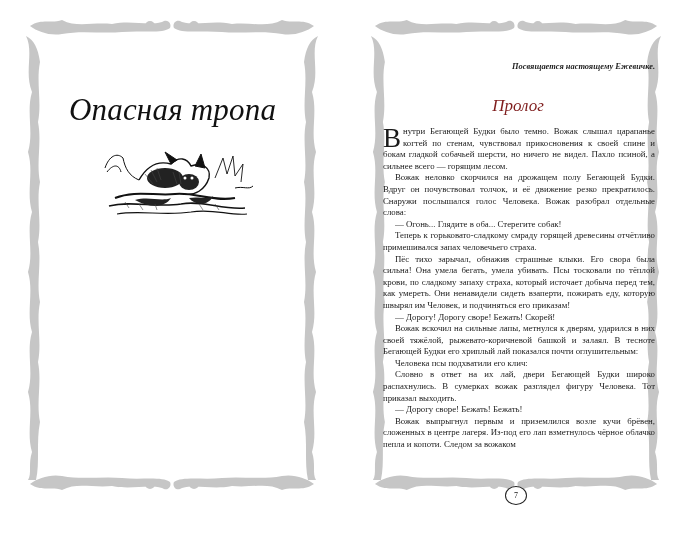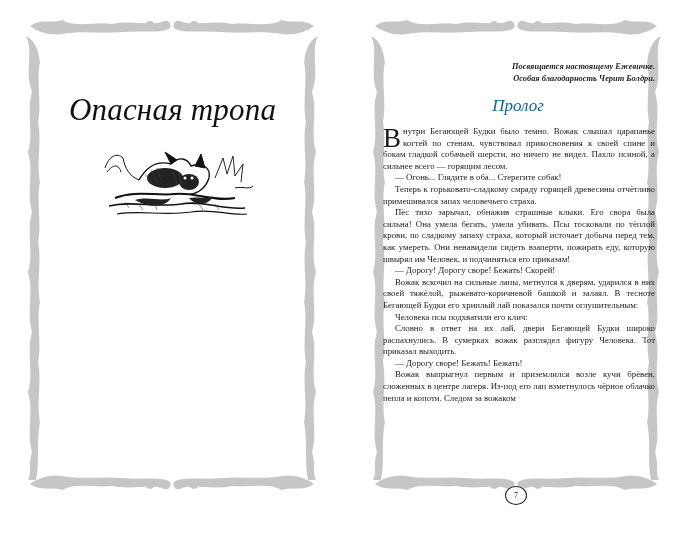--- a/index.html
+++ b/index.html
@@ -25,21 +25,21 @@
   }
   .illustration { position: absolute; left: 95px; top: 138px; width: 160px; height: 82px; }
 
   .dedication {
     position: absolute; right: 36px; top: 61px; text-align: right;
     font-family: "Liberation Serif", serif; font-style: italic; font-weight: bold;
     font-size: 8.4px; line-height: 12px; color: #222; margin-left: 38px;
   }
   .chapter-title {
     position: absolute; left: 0; width: 346px; top: 96px; text-align: center;
-    font-family: "Liberation Serif", serif; font-style: italic; font-size: 17px; color: #0369a1;
+    font-family: "Liberation Serif", serif; font-style: italic; font-size: 17px; color: #7f1d1d;
   }
   .body-text {
     position: absolute; left: 38px; width: 272px; top: 126px;
     font-family: "Liberation Serif", serif; font-size: 8.8px; line-height: 11.6px; color: #1a1a1a;
     text-align: justify; hyphens: auto;
   }
   .body-text p { margin: 0; text-indent: 12px; }
   .body-text p.first { text-indent: 0; }
   .dropcap {
     float: left; font-size: 27px; line-height: 22px; margin: 1px 2px 0 0; font-family: "Liberation Serif", serif;
@@ -120,27 +120,27 @@
         <circle cx="128" cy="472" r="5"></circle>
           <circle cx="172" cy="472" r="5"></circle>
         <path d="M4 24 C12 40 2 60 10 80 C4 100 12 120 6 140 C12 160 4 180 10 200 C4 220 12 240 6 260 C12 280 4 300 10 320 C4 340 12 360 6 380 C12 400 4 420 10 440 C6 452 10 462 6 468 L14 468 C18 450 14 430 18 410 C14 390 20 370 16 350 C20 330 14 310 18 290 C14 270 20 250 16 230 C20 210 14 190 18 170 C14 150 20 130 16 110 C20 90 14 70 18 50 C16 36 12 28 4 24 Z"></path>
         <path d="M296 24 C288 40 298 60 290 80 C296 100 288 120 294 140 C288 160 296 180 290 200 C296 220 288 240 294 260 C288 280 296 300 290 320 C296 340 288 360 294 380 C288 400 296 420 290 440 C294 452 290 462 294 468 L286 468 C282 450 286 430 282 410 C286 390 280 370 284 350 C280 330 286 310 282 290 C286 270 280 250 284 230 C280 210 286 190 282 170 C286 150 280 130 284 110 C280 90 286 70 282 50 C284 36 288 28 296 24 Z"></path>
       </g>
     </svg>
   </div>
 
   <div class="dedication">
     <div>Посвящается настоящему Ежевичке.</div>
-    <div>Особая благодарность Черит Болдри.</div>
   </div>
 
   <div class="chapter-title">Пролог</div>
 
   <div class="body-text">
     <p class="first"><span class="dropcap">В</span><span>нутри Бегающей Будки было темно. Вожак слышал царапанье когтей по стенам, чувствовал прикосновения к своей спине и бокам гладкой собачьей шерсти, но ничего не видел. Пахло псиной, а сильнее всего — горящим лесом.</span></p>
+    <p>Вожак неловко скорчился на дрожащем полу Бегающей Будки. Вдруг он почувствовал толчок, и её движение резко прекратилось. Снаружи послышался голос Человека. Вожак разобрал отдельные слова:</p>
     <p>— Огонь... Глядите в оба... Стерегите собак!</p>
     <p>Теперь к горьковато-сладкому смраду горящей древесины отчётливо примешивался запах человечьего страха.</p>
     <p>Пёс тихо зарычал, обнажив страшные клыки. Его свора была сильна! Она умела бегать, умела убивать. Псы тосковали по тёплой крови, по сладкому запаху страха, который источает добыча перед тем, как умереть. Они ненавидели сидеть взаперти, пожирать еду, которую швырял им Человек, и подчиняться его приказам!</p>
     <p>— Дорогу! Дорогу своре! Бежать! Скорей!</p>
     <p>Вожак вскочил на сильные лапы, метнулся к дверям, ударился в них своей тяжёлой, рыжевато-коричневой башкой и залаял. В тесноте Бегающей Будки его хриплый лай показался почти оглушительным:</p>
     <p>Человека псы подхватили его клич:</p>
     <p>Словно в ответ на их лай, двери Бегающей Будки широко распахнулись. В сумерках вожак разглядел фигуру Человека. Тот приказал выходить.</p>
     <p>— Дорогу своре! Бежать! Бежать!</p>
     <p>Вожак выпрыгнул первым и приземлился возле кучи брёвен, сложенных в центре лагеря. Из-под его лап взметнулось чёрное облачко пепла и копоти. Следом за вожаком</p>
   </div>

